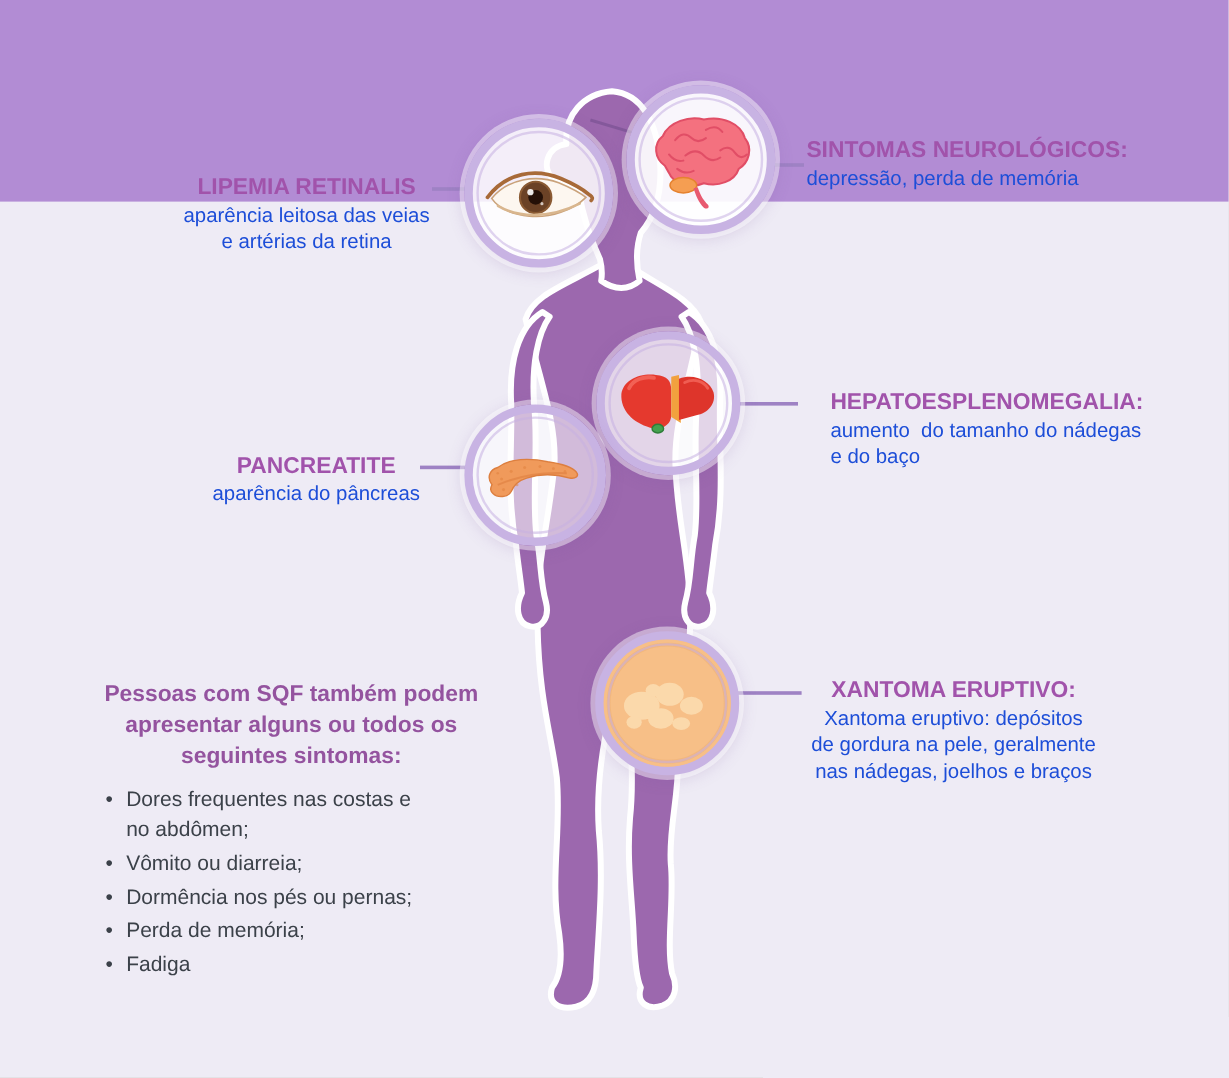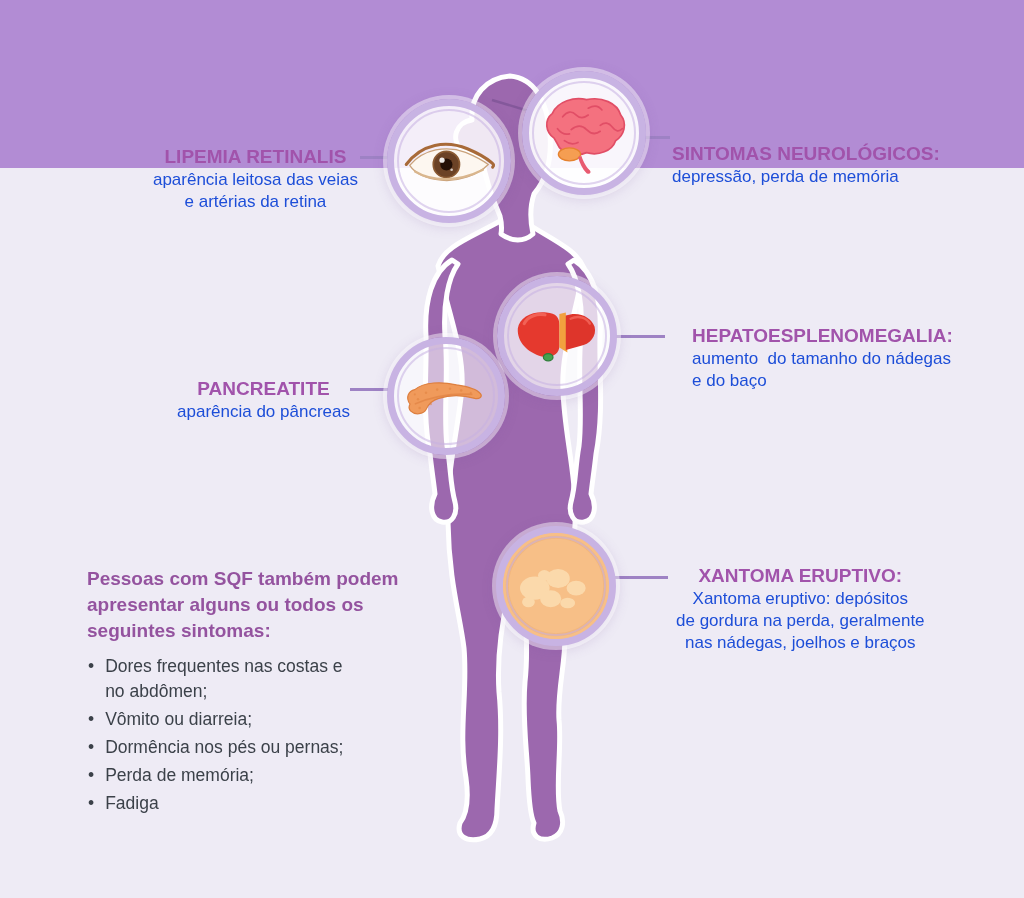--- a/index.html
+++ b/index.html
@@ -29,27 +29,27 @@
   .c-liver{left:497px;top:276px;width:106px;height:106px;background:rgba(255,255,255,.72);}
   .c-pancreas{left:387px;top:337px;width:104px;height:104px;background:rgba(255,255,255,.55);}
   .c-xantoma{left:496px;top:526px;width:106px;height:106px;background:#f7bf87;overflow:hidden;}
 
   
   .callout{position:absolute;z-index:6;}
   .callout .title{font-size:19px;font-weight:bold;color:#a153ab;line-height:24px;white-space:nowrap;}
   .callout .line{font-size:17px;color:#1d4ed8;line-height:22px;white-space:pre;}
   .align-right{text-align:center;}
   .lipemia{right:666px;top:145px;}
-  .neuro{left:672px;top:142px;}
+  .neuro{left:672px;top:114px;}
   .hepato{left:644px;top:324px;margin-left:48px;}
   .pancreatite{right:674px;top:377px;}
   .xantoma{left:676px;top:564px;text-align:center;}
 
   
-  .intro{position:absolute;left:87px;top:566px;z-index:6;}
+  .intro{position:absolute;left:87px;top:566px;z-index:6;text-align:center;}
   .intro .iline{font-size:19px;font-weight:bold;color:#94539f;line-height:26px;white-space:nowrap;}
   .symptoms{position:absolute;left:88px;top:654px;z-index:6;list-style:none;margin:0;padding:0;}
   .symptoms li{display:flex;gap:11px;font-size:17.5px;color:#3b4149;line-height:25px;margin-bottom:3px;}
   .symptoms .dot{color:#3b4149;}
   .symptoms .txt{white-space:pre-line;}
 </style>
 </head>
 <body>
 
 <div id="stage">
@@ -217,21 +217,21 @@
   </div>
 
   <div class="callout pancreatite align-right">
     <div class="title">PANCREATITE</div>
     <div class="line">aparência do pâncreas</div>
   </div>
 
   <div class="callout xantoma">
     <div class="title">XANTOMA ERUPTIVO:</div>
     <div class="line">Xantoma eruptivo: depósitos</div>
-    <div class="line">de gordura na perda, geralmente</div>
+    <div class="line">de gordura na pele, geralmente</div>
     <div class="line">nas nádegas, joelhos e braços</div>
   </div>
 
   <div class="intro">
     <div class="iline">Pessoas com SQF também podem</div>
     <div class="iline">apresentar alguns ou todos os</div>
     <div class="iline">seguintes sintomas:</div>
   </div>
 
   <ul class="symptoms">

